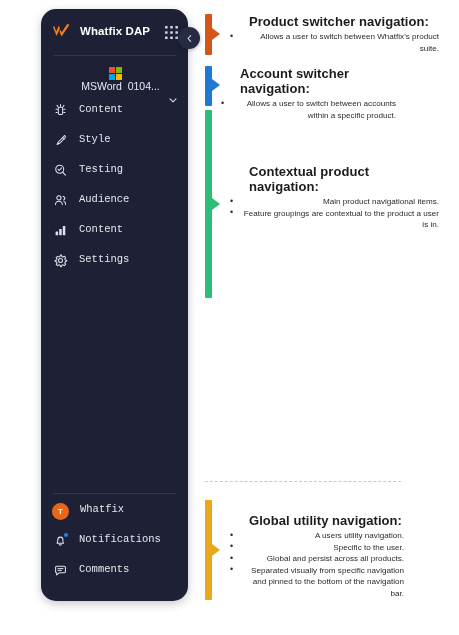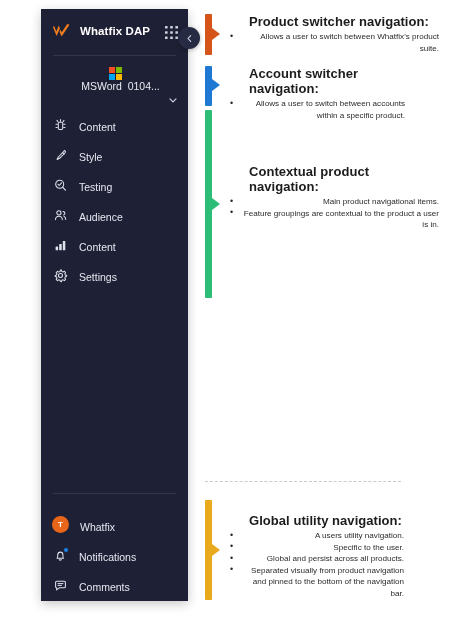--- a/index.html
+++ b/index.html
@@ -9,21 +9,21 @@
     font-family: "Liberation Sans", sans-serif;
     overflow: hidden;
   }
   #root { position: relative; width: 459px; height: 635px; background: #fff; }
 
   
   #sidebar {
     position: absolute; left: 41px; top: 9px;
     width: 147px; height: 592px;
     background: #1e2035;
-    border-radius: 0;
+    border-radius: 15px;
     box-shadow: 0 3px 10px rgba(0,0,0,0.22);
     overflow: hidden;
   }
   .sb-header {
     display: flex; align-items: center;
     height: 44px; padding: 0 10px 0 11px;
   }
   .logo-mark { width: 20px; height: 16px; flex: 0 0 auto; }
   .brand-name {
     color: #ffffff; font-size: 11.5px; font-weight: bold;
@@ -47,23 +47,24 @@
   }
   .ms-logo i { display: block; }
   .acct-name {
     color: #e9eaf2; font-size: 10.5px; margin-left: 10px;
     white-space: nowrap; overflow: hidden;
   }
   .chev-down { margin-left: auto; width: 10px; height: 10px; display: block; }
 
   .nav-list { margin-top: 2px; }
   .nav-item {
-    display: flex; align-items: flex-end;
+    display: flex; align-items: flex-start;
     height: 30px; padding: 0 10px 0 12px;
     cursor: default;
+    font-family: Liberation Mono, monospace;
   }
   .nav-ico { width: 15px; height: 15px; flex: 0 0 auto; display: block; }
   .nav-label { color: #e6e7f0; font-size: 10.5px; margin-left: 11px; white-space: nowrap; }
 
   .util-wrap { position: absolute; left: 0; right: 0; bottom: 8px; }
   .util-divider { height: 1px; background: #33354b; margin: 0 12px 9px 12px; }
   .avatar {
     width: 17px; height: 17px; border-radius: 50%;
     background: #e8661a; flex: 0 0 auto;
     display: flex; align-items: center; justify-content: center;
@@ -287,21 +288,21 @@
     <h4>Product switcher navigation:</h4>
     <ul>
       <li>Allows a user to switch between Whatfix's product suite.</li>
     </ul>
   </div>
 
   <div class="bracket" style="left:205px; top:66px; height:40px; color:#1f78d1;">
     <span class="bar" style="background:#1f78d1"></span>
     <span class="tip" style="top:13px"></span>
   </div>
-  <div class="note" style="left:229px; top:66px; width:176px;">
+  <div class="note" style="left:220px; top:66px; width:176px;">
     <h4>Account switcher navigation:</h4>
     <ul>
       <li>Allows a user to switch between accounts within a specific product.</li>
     </ul>
   </div>
 
   <div class="bracket" style="left:205px; top:110px; height:188px; color:#2dbd77;">
     <span class="bar" style="background:#2dbd77"></span>
     <span class="tip" style="top:88px"></span>
   </div>
@@ -318,17 +319,17 @@
   <div class="bracket" style="left:205px; top:500px; height:100px; color:#e8a91c;">
     <span class="bar" style="background:#e8a91c"></span>
     <span class="tip" style="top:44px"></span>
   </div>
   <div class="note" style="left:229px; top:513px; width:175px;">
     <h4>Global utility navigation:</h4>
     <ul>
       <li>A users utility navigation.</li>
       <li>Specific to the user.</li>
       <li>Global and persist across all products.</li>
-      <li>Separated visually from product navigation and pinned to the bottom of the navigation bar.</li>
+      <li>Separated visually from specific navigation and pinned to the bottom of the navigation bar.</li>
     </ul>
   </div>
 
 </div>
 
 </body></html>

